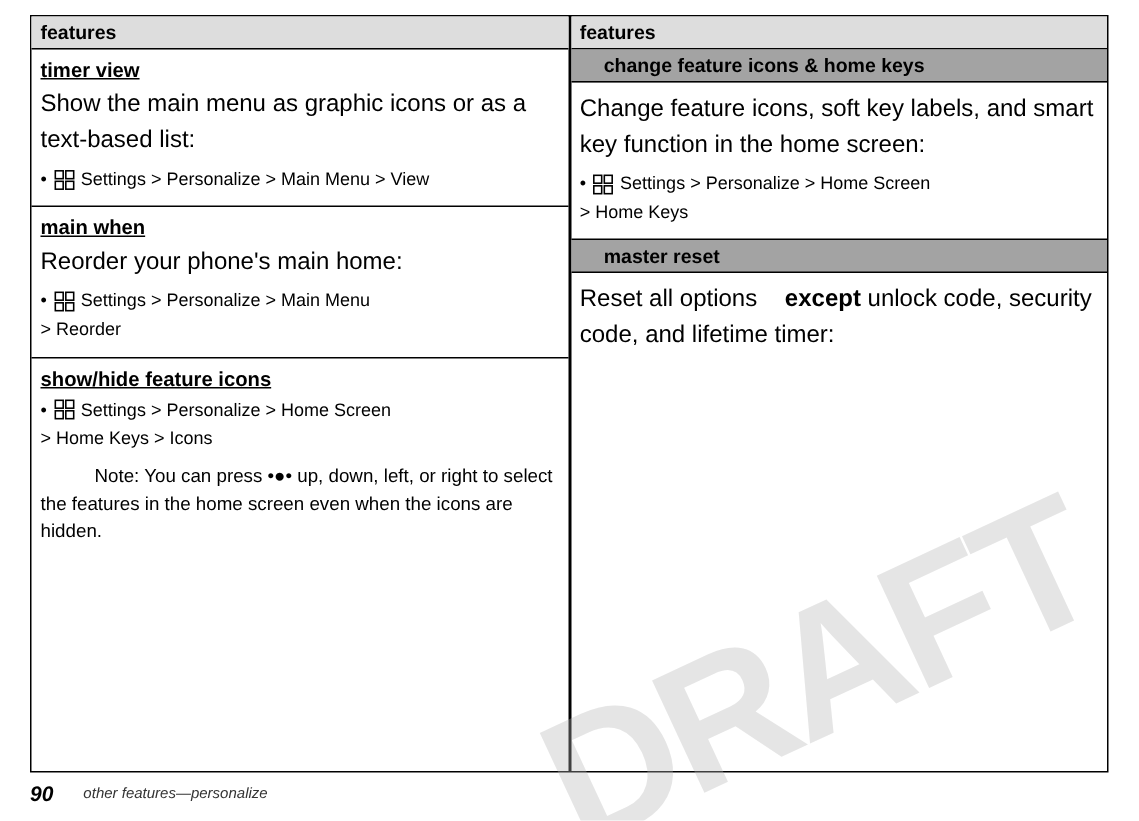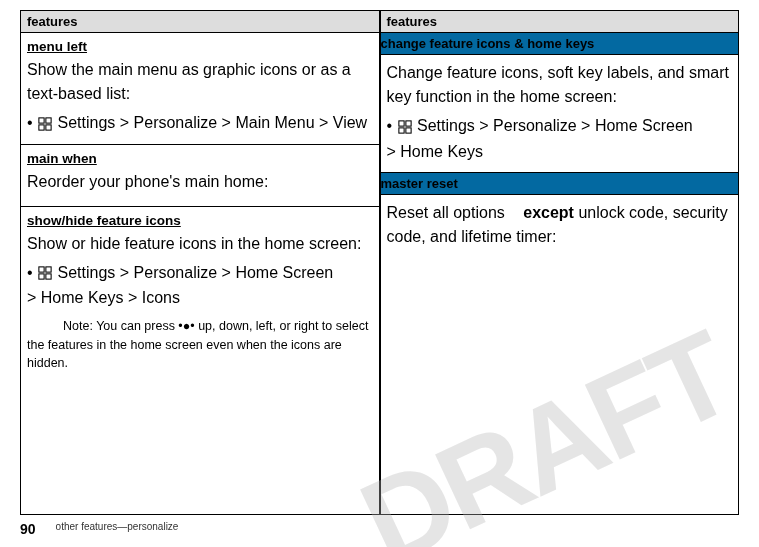--- a/index.html
+++ b/index.html
@@ -92,22 +92,24 @@
       margin-left: 36px;
     }
 
     .bold-text {
       font-weight: bold;
       margin-left: 14px;
     }
 
     .footer {
       display: flex;
+      align-items: center;
       padding-top: 6px;
       font-size: 13px;
+      font-style: italic;
     }
 
     .footer-page {
       font-weight: bold;
       margin-right: 20px;
       font-size: 14px;
     }
 
     .footer-title {
       font-size: 10px;
@@ -117,27 +119,27 @@
     .settings-icon {
       display: inline-block;
       width: 14px;
       height: 14px;
       vertical-align: middle;
       margin: 0 1px;
     }
 
     
     .path-inline {
-      font-size: 16px;
+      font-size: 12px;
       line-height: 1.6;
     }
 
     .right-col .section-header-highlight {
-      background: #0369a1;
-      padding: 3px 0;
+      background: #a3a3a3;
+      padding: 3px 22px;
       font-size: 13px;
       font-weight: bold;
       border-bottom: 1.5px solid #000;
     }
 
     .right-col .section-content {
       padding: 6px 6px 8px 6px;
       border-bottom: 1.5px solid #000;
     }
 
@@ -148,42 +150,51 @@
 </head>
 <body>
 
 <div class="page-wrapper">
   <div class="content-area">
 
     <div class="column">
       <div class="col-header">features</div>
 
       <div class="section">
-        <div class="section-title underline">menu left</div>
+        <div class="section-title underline">timer view</div>
         <div class="section-body">Show the main menu as graphic icons or as a text-based list:</div>
         <div class="path-inline">
           <span>•</span>
           <svg class="settings-icon" viewBox="0 0 16 16" xmlns="http://www.w3.org/2000/svg">
             <rect x="1" y="1" width="6" height="6" fill="none" stroke="#000" stroke-width="1.2"></rect>
             <rect x="9" y="1" width="6" height="6" fill="none" stroke="#000" stroke-width="1.2"></rect>
             <rect x="1" y="9" width="6" height="6" fill="none" stroke="#000" stroke-width="1.2"></rect>
             <rect x="9" y="9" width="6" height="6" fill="none" stroke="#000" stroke-width="1.2"></rect>
           </svg>
           <span> Settings &gt; Personalize &gt; Main Menu &gt; View</span>
         </div>
       </div>
 
       <div class="section">
         <div class="section-title underline">main when</div>
         <div class="section-body">Reorder your phone's main home:</div>
+        <div class="path-inline">
+          <span>•</span>
+          <svg class="settings-icon" viewBox="0 0 16 16" xmlns="http://www.w3.org/2000/svg">
+            <rect x="1" y="1" width="6" height="6" fill="none" stroke="#000" stroke-width="1.2"></rect>
+            <rect x="9" y="1" width="6" height="6" fill="none" stroke="#000" stroke-width="1.2"></rect>
+            <rect x="1" y="9" width="6" height="6" fill="none" stroke="#000" stroke-width="1.2"></rect>
+            <rect x="9" y="9" width="6" height="6" fill="none" stroke="#000" stroke-width="1.2"></rect>
+          </svg>
+          <span> Settings &gt; Personalize &gt; Main Menu<br>&gt; Reorder</span>
+        </div>
       </div>
 
       <div class="section" style="flex:1; border-bottom:none;">
         <div class="section-title underline">show/hide feature icons</div>
-        <div class="section-body">Show or hide feature icons in the home screen:</div>
         <div class="path-inline">
           <span>•</span>
           <svg class="settings-icon" viewBox="0 0 16 16" xmlns="http://www.w3.org/2000/svg">
             <rect x="1" y="1" width="6" height="6" fill="none" stroke="#000" stroke-width="1.2"></rect>
             <rect x="9" y="1" width="6" height="6" fill="none" stroke="#000" stroke-width="1.2"></rect>
             <rect x="1" y="9" width="6" height="6" fill="none" stroke="#000" stroke-width="1.2"></rect>
             <rect x="9" y="9" width="6" height="6" fill="none" stroke="#000" stroke-width="1.2"></rect>
           </svg>
           <span> Settings &gt; Personalize &gt; Home Screen<br>&gt; Home Keys &gt; Icons</span>
         </div>

